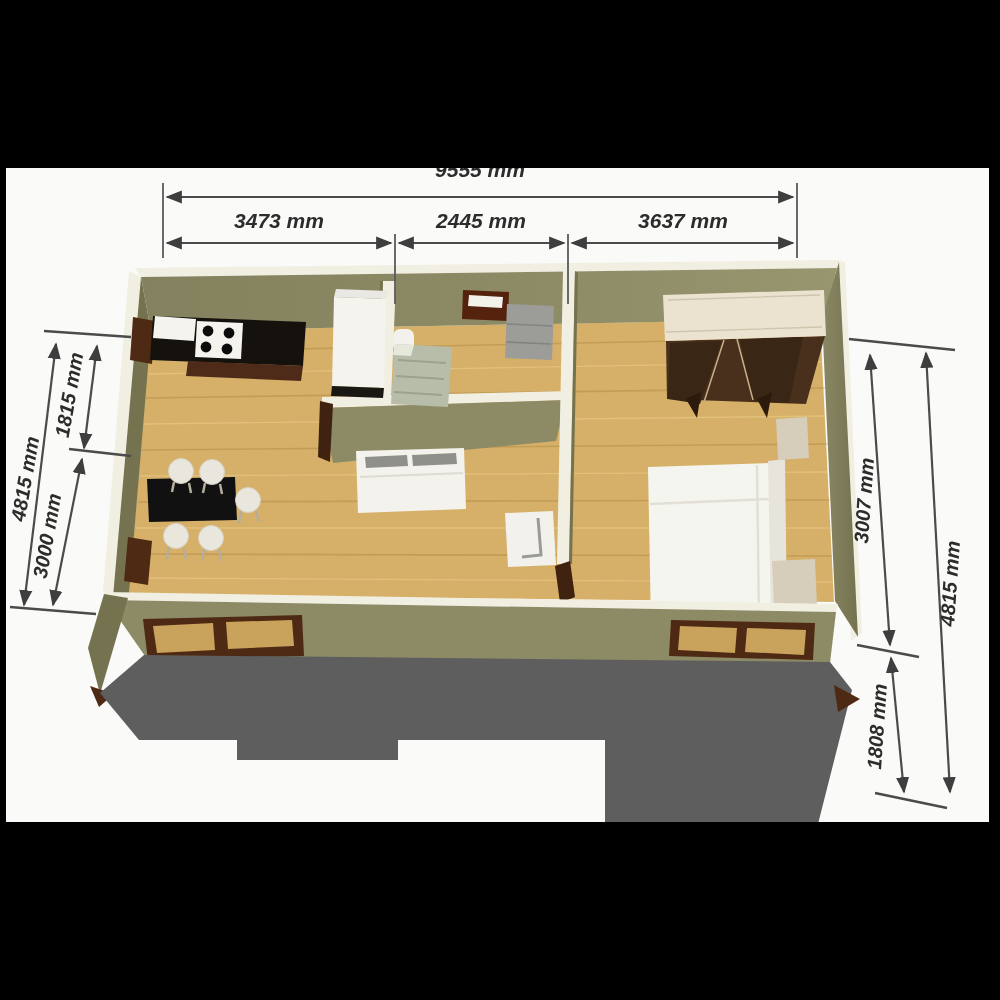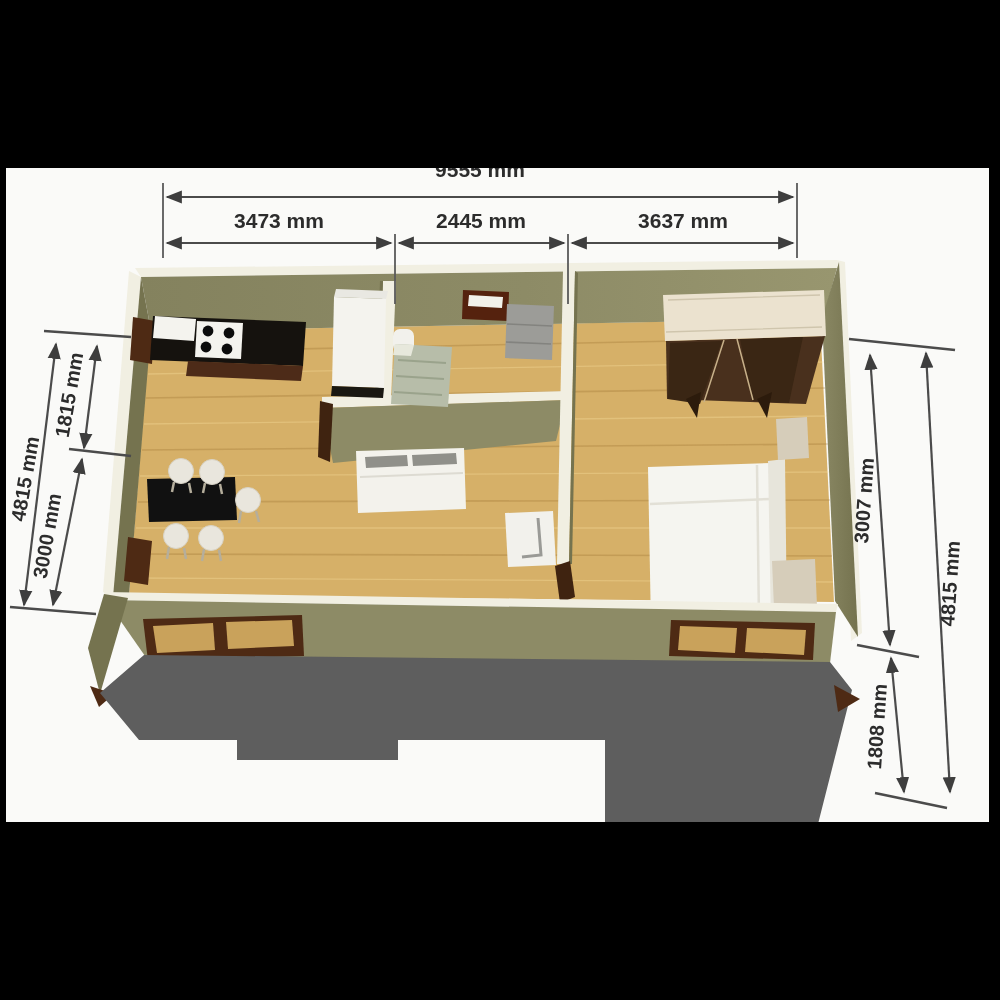--- a/index.html
+++ b/index.html
@@ -1,16 +1,16 @@
 <!DOCTYPE html>
 <html><head>
 <meta charset="utf-8">
 <style>
   html,body{margin:0;padding:0;background:#000;}
-  .stage{position:relative;width:1000px;height:1000px;margin:0 auto;background:#fafaf8;overflow:hidden;}
+  .stage{position:relative;width:1000px;height:1000px;margin:0 auto;background:#fafaf8;overflow:hidden;font-style:italic;}
   svg{display:block;}
   .dim-label{font-family:"Liberation Sans","DejaVu Sans",sans-serif;font-weight:bold;fill:#2c2c2c;}
   .dim-top{font-size:21px;}
   .dim-side{font-size:20px;}
   .dline{stroke:#4b4b4b;stroke-width:2.2;fill:none;}
   .dtick{stroke:#4b4b4b;stroke-width:2.6;fill:none;}
   .dext{stroke:#5a5a5a;stroke-width:1.8;fill:none;}
   .plank{stroke:rgba(146,103,40,.28);stroke-width:1.6;fill:none;}
   .plank-light{stroke:rgba(255,231,170,.30);stroke-width:1.3;fill:none;}
 </style>

